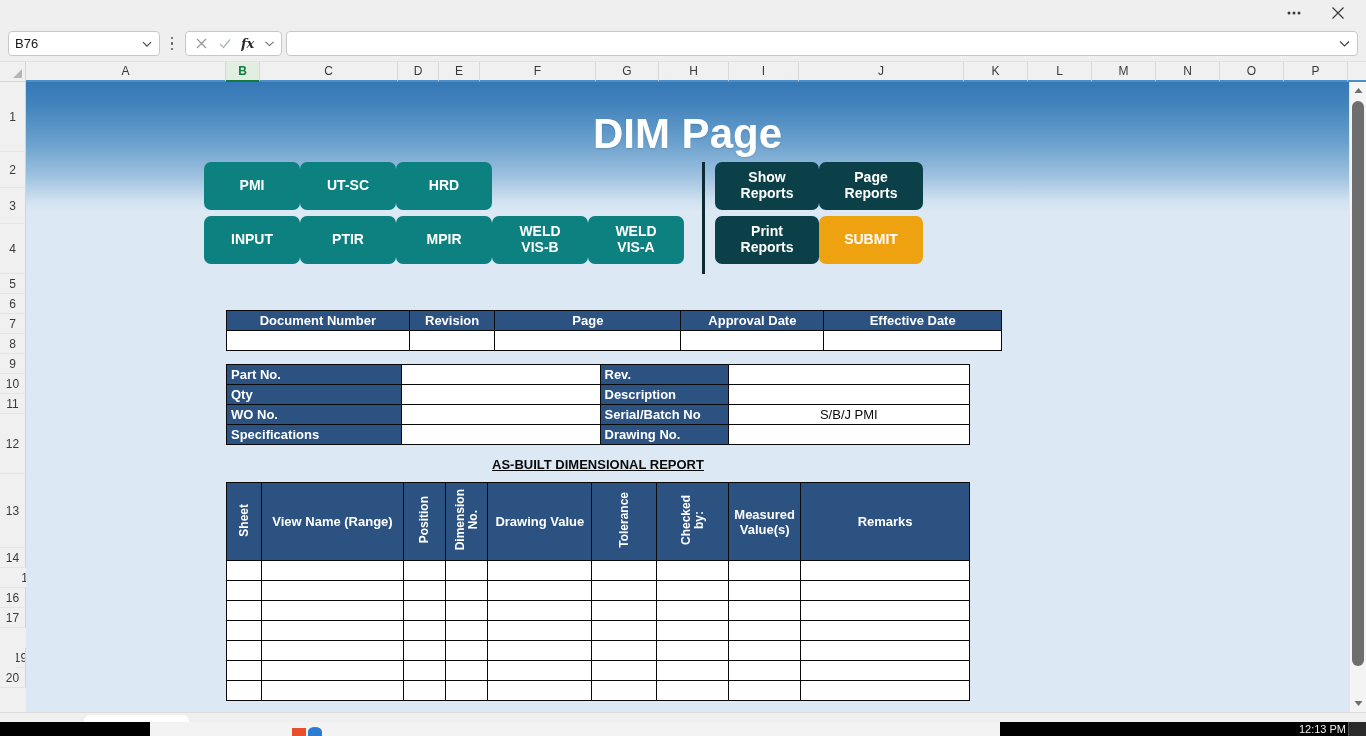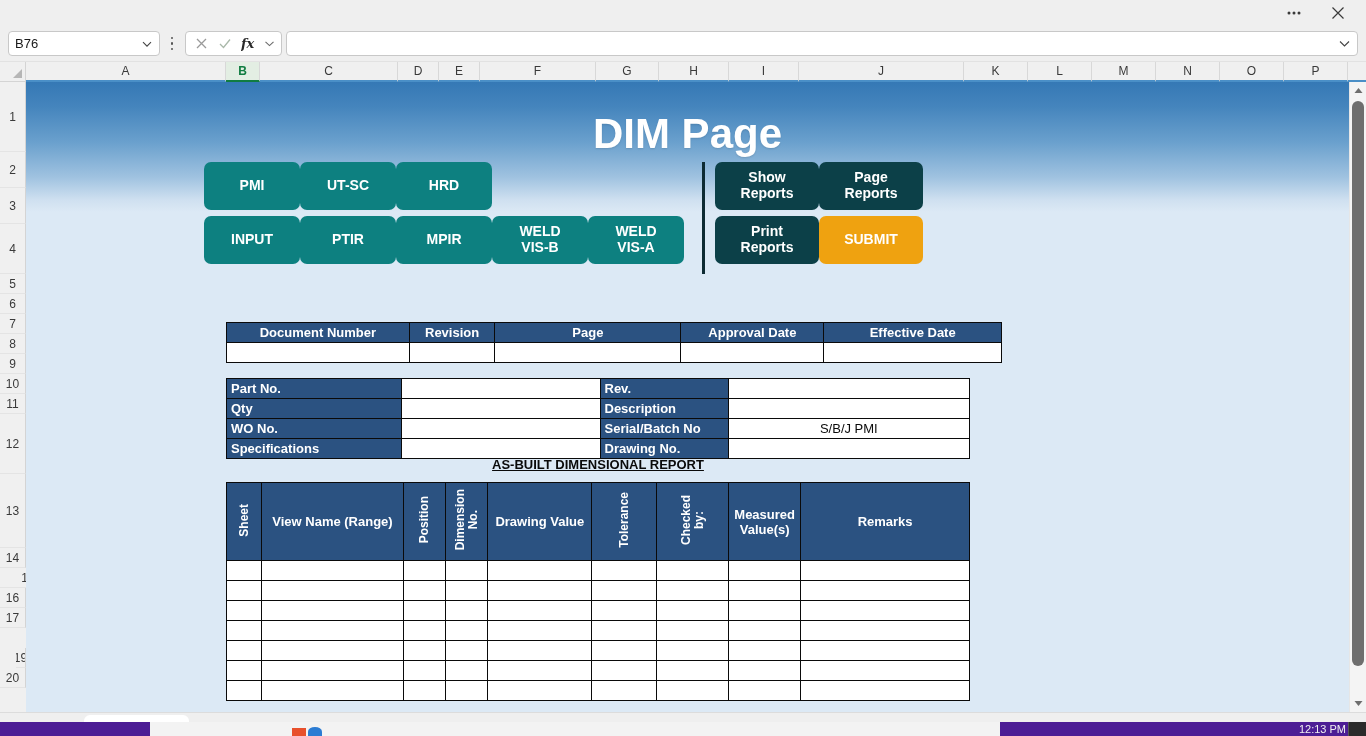--- a/index.html
+++ b/index.html
@@ -233,22 +233,22 @@
   }
   .xl-table td.hdr-left {
     background: #2b5281;
     color: #ffffff;
     font-weight: bold;
     text-align: left;
     padding-left: 4px;
   }
   .xl-table td.val { text-align:center; color:#0a0a0a; }
 
-  #doc-table { top: 240px; left: 200px; width: 776px; }
-  #part-table { top: 296px; left: 200px; width: 744px; }
+  #doc-table { top: 228px; left: 200px; width: 776px; }
+  #part-table { top: 282px; left: 200px; width: 744px; }
 
   #report-caption {
     position:absolute; top: 375px; left: 200px; width: 744px;
     text-align:center;
     font-size: 13px; font-weight: bold;
     color: #0a0a0a;
     text-decoration: underline;
   }
 
   #dim-table { top: 400px; left: 200px; width: 744px; }
@@ -301,21 +301,21 @@
   #add-sheet {
     width: 34px; height:30px;
     display:flex; align-items:center; justify-content:center;
     color:#444; font-size:19px; cursor:pointer; margin-left: 10px;
   }
 
   
   #taskbar {
     position:absolute; bottom:0; left:0;
     width: 1366px; height: 14px;
-    background: #4c1d95;
+    background: #000000;
     overflow:hidden;
   }
   #tb-win { position:absolute; left:150px; top:0; width:850px; height:14px; background:#f3f3f3; }
   #tb-accent1 { position:absolute; left:292px; top:6px; width:14px; height:8px; background:#e8502c; }
   #tb-accent2 { position:absolute; left:308px; top:5px; width:14px; height:9px; background:#2b7cd3; border-radius:50% 50% 0 0;}
   #tb-clock {
     position:absolute; right: 20px; top:0; height:14px;
     color:#f0f0f0; font-size:11px; line-height:14px;
     font-family:"Liberation Sans", sans-serif;
     white-space:nowrap; overflow:hidden;

